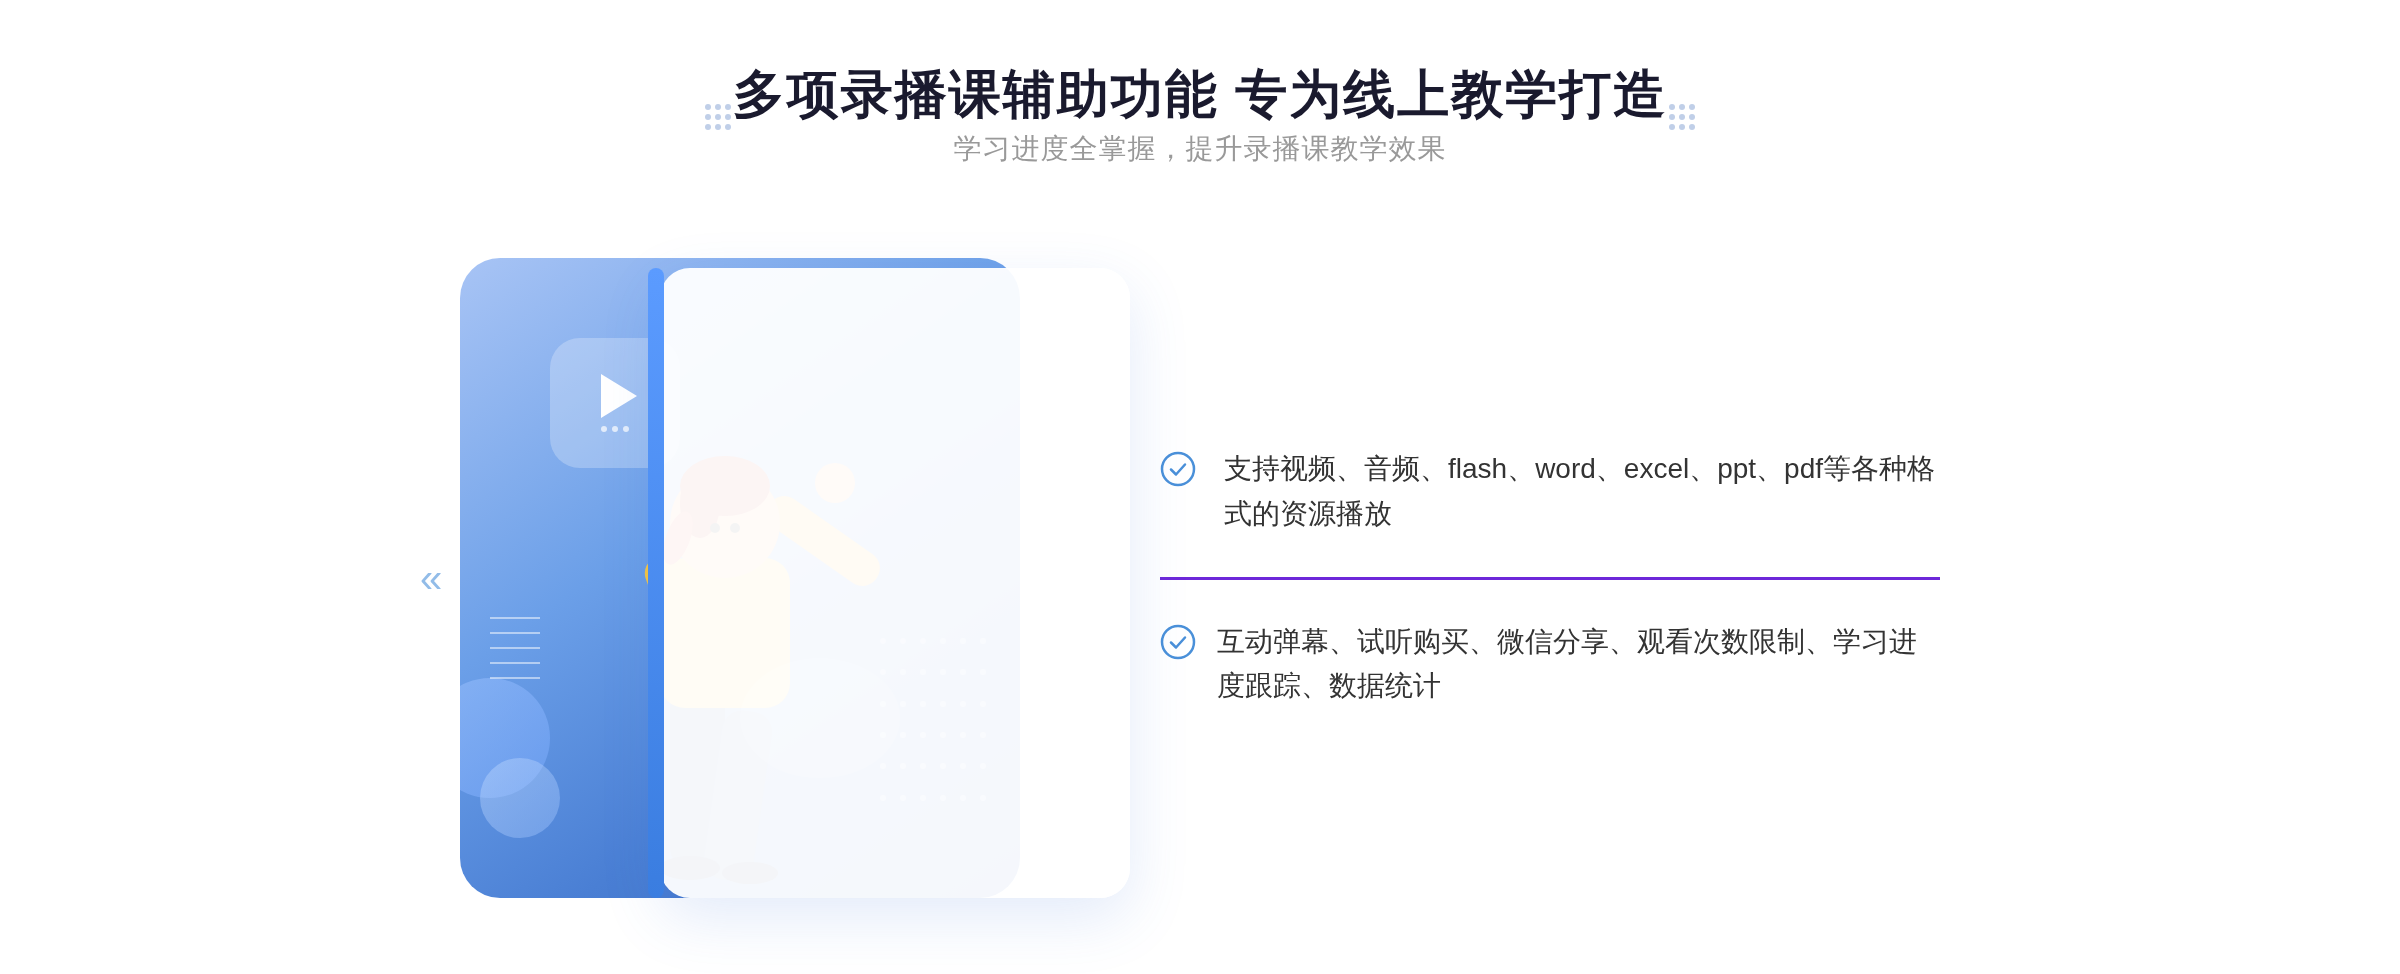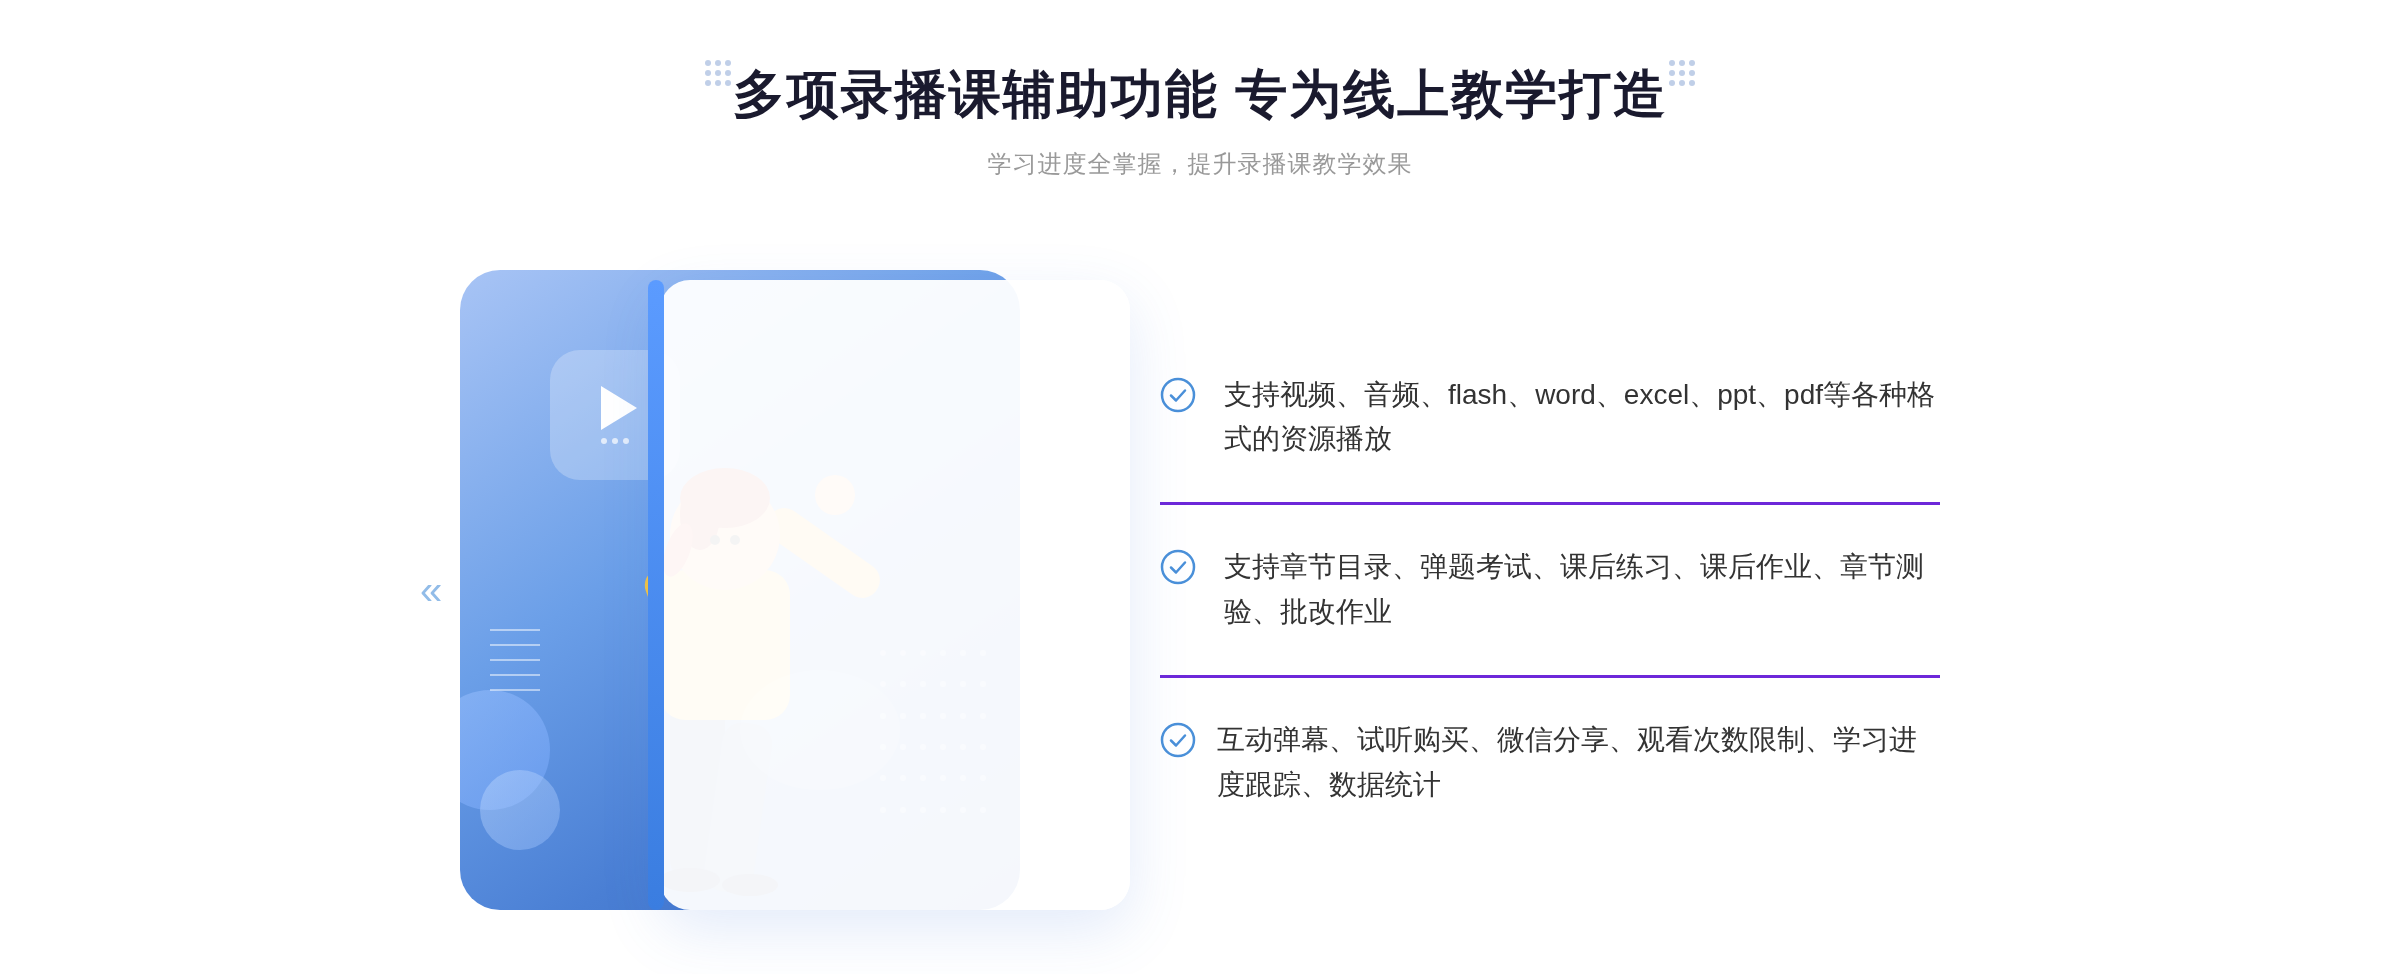--- a/index.html
+++ b/index.html
@@ -23,23 +23,22 @@
 
     .header-section {
       display: flex;
       flex-direction: column;
       align-items: center;
       margin-bottom: 60px;
     }
 
     .title-row {
       display: flex;
-      align-items: flex-start;
+      align-items: flex-end;
       gap: 2px;
-      margin-bottom: 18px;
     }
 
     .title-dots {
       display: flex;
       gap: 5px;
       align-items: center;
     }
 
     .dot-grid {
       display: grid;
@@ -55,21 +54,21 @@
     }
 
     .main-title {
       font-size: 52px;
       font-weight: 600;
       color: #1a1a2e;
       letter-spacing: 2px;
     }
 
     .subtitle {
-      font-size: 24px;
+      font-size: 28px;
       color: #999;
       letter-spacing: 1px;
     }
 
     .content-section {
       display: flex;
       align-items: center;
       gap: 0;
       width: 1600px;
       position: relative;
@@ -423,36 +422,27 @@
       <div class="feature-item">
         <div class="check-icon">
           <svg viewBox="0 0 36 36" fill="none" xmlns="http://www.w3.org/2000/svg">
             <circle cx="18" cy="18" r="16" stroke="#4a90d9" stroke-width="2.5"></circle>
             <path d="M11 18.5l5 5 9-10" stroke="#4a90d9" stroke-width="2.5" stroke-linecap="round" stroke-linejoin="round"></path>
           </svg>
         </div>
         <span class="feature-text">支持视频、音频、flash、word、excel、ppt、pdf等各种格式的资源播放</span>
       </div>
 
+
+
       <div class="feature-item">
         <div class="check-icon">
           <svg viewBox="0 0 36 36" fill="none" xmlns="http://www.w3.org/2000/svg">
             <circle cx="18" cy="18" r="16" stroke="#4a90d9" stroke-width="2.5"></circle>
             <path d="M11 18.5l5 5 9-10" stroke="#4a90d9" stroke-width="2.5" stroke-linecap="round" stroke-linejoin="round"></path>
           </svg>
         </div>
-        <span class="feature-text">支持章节目录、弹题考试、课后练习、课后作业、章节测验、批改作业</span>
-      </div>
-
-
-      <div class="feature-item">
-        <div class="check-icon">
-          <svg viewBox="0 0 36 36" fill="none" xmlns="http://www.w3.org/2000/svg">
-            <circle cx="18" cy="18" r="16" stroke="#4a90d9" stroke-width="2.5"></circle>
-            <path d="M11 18.5l5 5 9-10" stroke="#4a90d9" stroke-width="2.5" stroke-linecap="round" stroke-linejoin="round"></path>
-          </svg>
-        </div>
         <span class="feature-text">互动弹幕、试听购买、微信分享、观看次数限制、学习进度跟踪、数据统计</span>
       </div>
 
     </div>
   </div>
 </div>
 
 </body></html>

